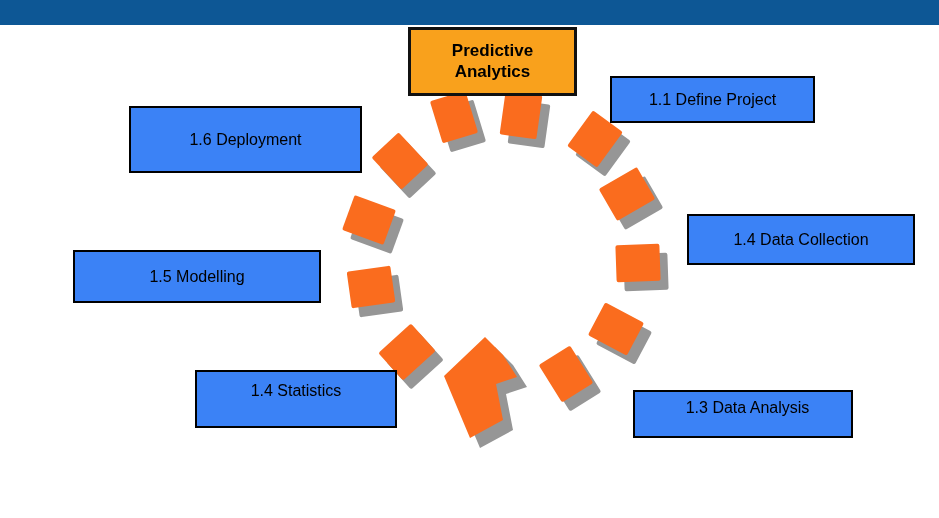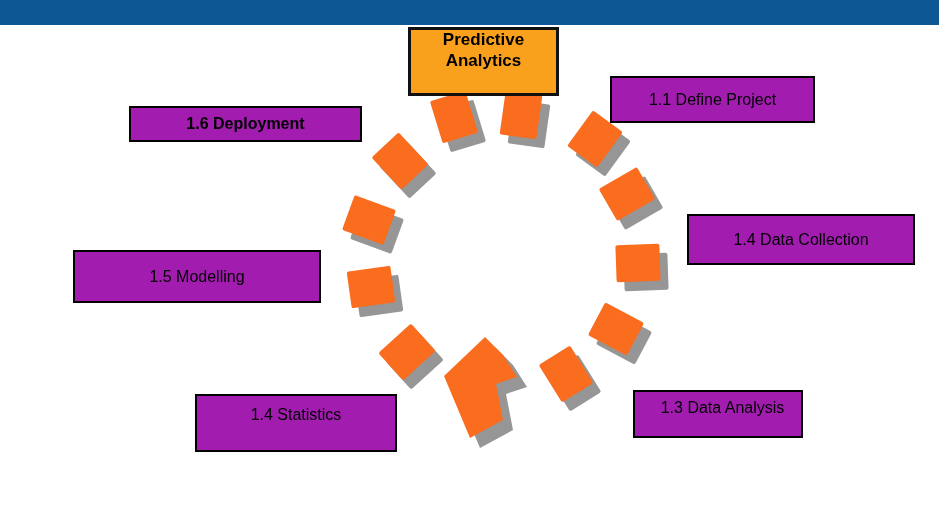--- a/index.html
+++ b/index.html
@@ -15,43 +15,43 @@
     position:absolute;left:0;top:0;
     width:939px;height:25px;
     background:#0d5795;
   }
   .cycle-svg{
     position:absolute;left:0;top:0;
     width:939px;height:518px;
   }
   .node{
     position:absolute;
-    background:#a21caf;
+    background:#3b82f6;
     border:2px solid #000000;
     box-sizing:border-box;
     display:flex;
     align-items:center;
     justify-content:center;
     font-size:16px;
     line-height:1.2;
     text-align:center;
   }
   .n11{left:610px;top:76px;width:205px;height:47px;}
   .n12{left:687px;top:214px;width:228px;height:51px;}
-  .n13{left:633px;top:390px;width:170px;height:48px;padding-bottom:12px;padding-left:9px;}
-  .n14{left:195px;top:394px;width:202px;height:58px;padding-bottom:16px;}
+  .n13{left:633px;top:390px;width:220px;height:48px;padding-bottom:12px;padding-left:9px;}
+  .n14{left:195px;top:370px;width:202px;height:58px;padding-bottom:16px;}
   .n15{left:73px;top:250px;width:248px;height:53px;}
-  .n16{left:129px;top:106px;width:233px;height:36px;font-weight:bold;}
+  .n16{left:129px;top:106px;width:233px;height:67px;}
   .center-box{
     position:absolute;
-    left:408px;top:27px;width:151px;height:69px;
+    left:408px;top:27px;width:169px;height:69px;
     border:3px solid #111111;
     box-sizing:border-box;
     display:flex;
-    align-items:flex-start;
+    align-items:center;
     justify-content:center;
     font-weight:bold;
     font-size:17px;
     line-height:1.22;
     text-align:center;
   }
   .center-box span{white-space:pre-line;}
 </style>
 </head>
 <body>

